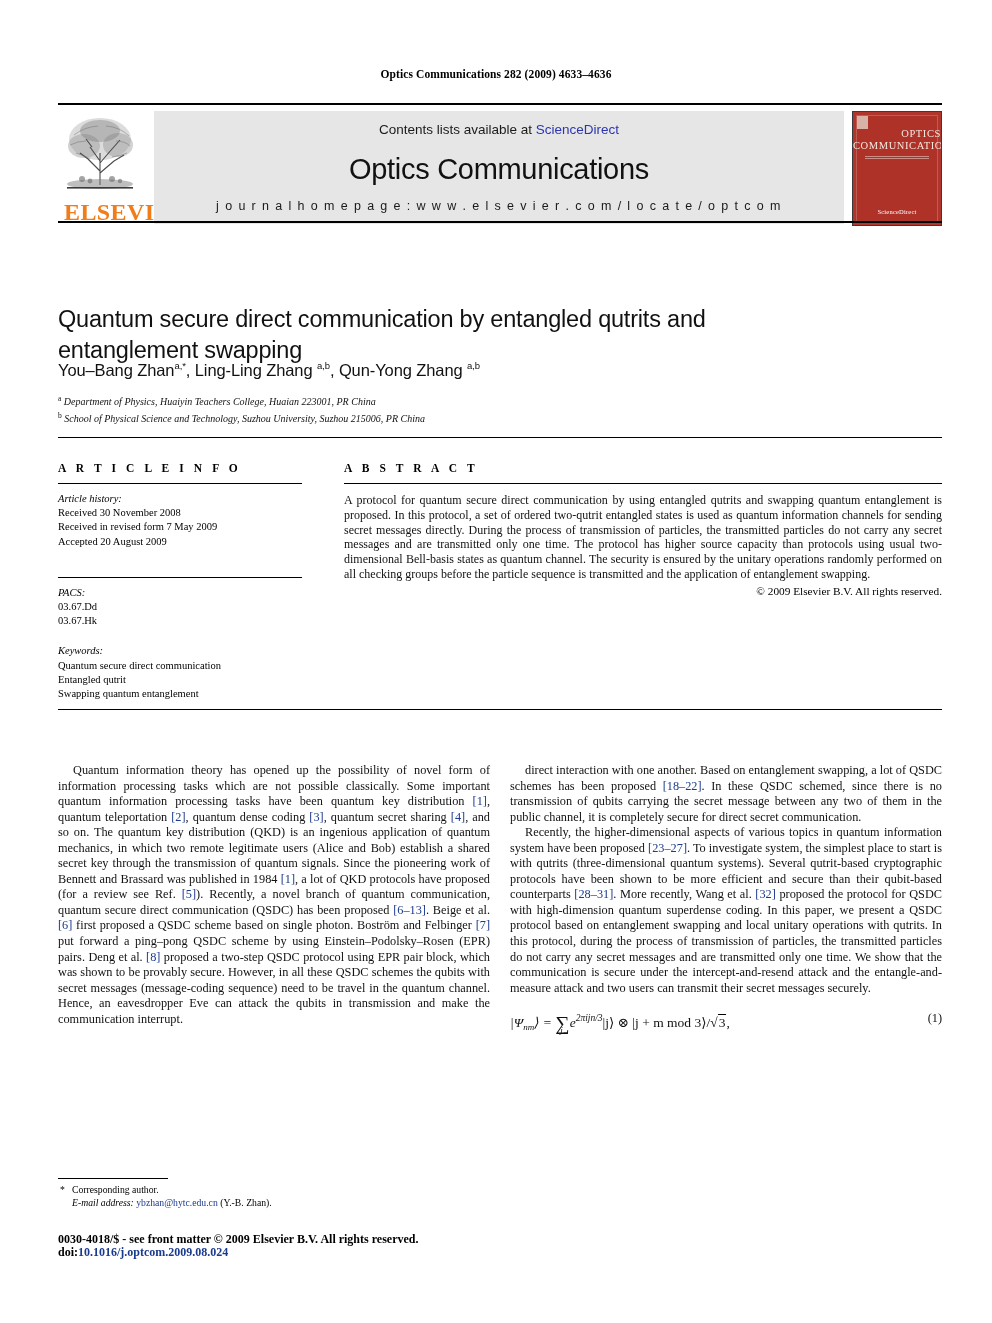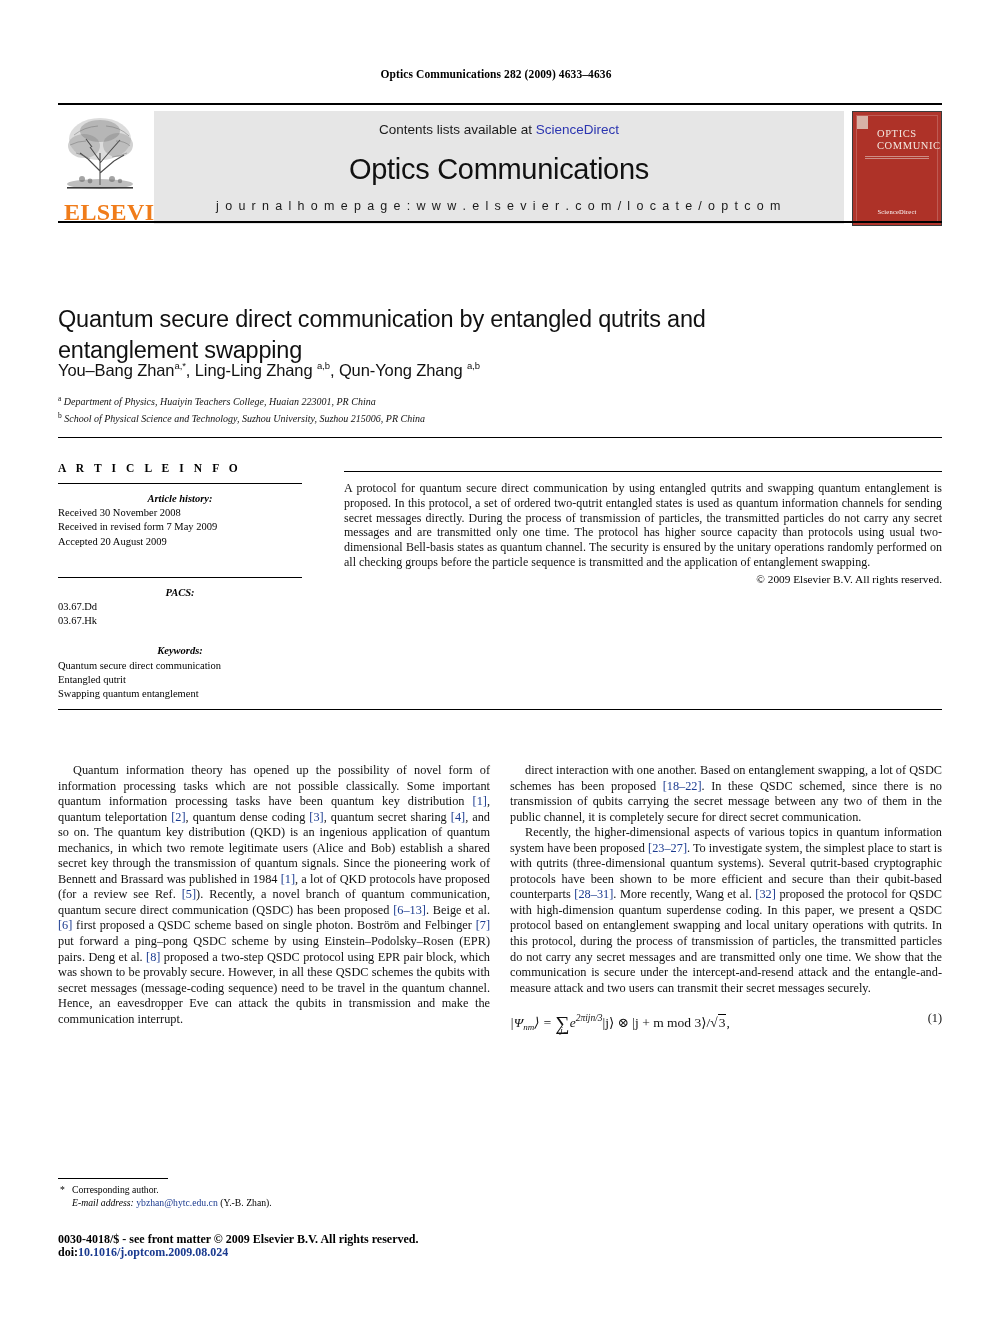--- a/index.html
+++ b/index.html
@@ -131,28 +131,27 @@
     width: 11px;
     height: 13px;
     background: #e6ddd0;
     opacity: .75;
   }
   .cover-title {
     position: absolute;
     top: 16px;
     left: 0;
     width: 100%;
-    text-align: left;
+    text-align: right;
     font-family: "Liberation Serif", serif;
     font-size: 10.5px;
     color: #f3e9e1;
     letter-spacing: 0.6px;
     line-height: 12px;
     font-variant: small-caps;
-    padding-left: 24px;
   }
   .cover-sub {
     position: absolute;
     top: 44px;
     left: 12px;
     right: 12px;
     height: 5px;
     background: linear-gradient(to bottom,
       #e7d9d2 0, #e7d9d2 1px, transparent 1px, transparent 2px,
       #e7d9d2 2px, #e7d9d2 3px, transparent 3px);
@@ -255,22 +254,21 @@
     border-top: 1px solid #000;
     margin-top: 9px;
   }
   .info-body {
     font-size: 10.5px;
     line-height: 14.2px;
     margin-top: 8px;
   }
   .info-body .it {
     font-style: italic;
-    font-weight: bold;
-    text-align: center;
+    font-weight: normal;
   }
   .info-gap {
     height: 22px;
   }
   .info-rule2 {
     border-top: 1.6px solid #000;
     margin-top: 6px;
   }
   .abstract-text {
     font-size: 12px;
@@ -476,20 +474,21 @@
     </div>
     <div class="info-body" style="margin-top:16px">
       <div class="it">Keywords:</div>
       <div>Quantum secure direct communication</div>
       <div>Entangled qutrit</div>
       <div>Swapping quantum entanglement</div>
     </div>
   </div>
 
   <div class="col-abstract">
+    <div class="sec-head">A B S T R A C T</div>
     <div class="thin-rule"></div>
     <div class="abstract-text">A protocol for quantum secure direct communication by using entangled qutrits and swapping quantum entanglement is proposed. In this protocol, a set of ordered two-qutrit entangled states is used as quantum information channels for sending secret messages directly. During the process of transmission of particles, the transmitted particles do not carry any secret messages and are transmitted only one time. The protocol has higher source capacity than protocols using usual two-dimensional Bell-basis states as quantum channel. The security is ensured by the unitary operations randomly performed on all checking groups before the particle sequence is transmitted and the application of entanglement swapping.</div>
     <div class="copyright">© 2009 Elsevier B.V. All rights reserved.</div>
   </div>
 
   <div class="abstract-bottom-rule"></div>
 
   <div class="body-col col-left">
     <p><span>Quantum information theory has opened up the possibility of novel form of information processing tasks which are not possible classically. Some important quantum information processing tasks have been quantum key distribution </span><span class="ref">[1]</span><span>, quantum teleportation </span><span class="ref">[2]</span><span>, quantum dense coding </span><span class="ref">[3]</span><span>, quantum secret sharing </span><span class="ref">[4]</span><span>, and so on. The quantum key distribution (QKD) is an ingenious application of quantum mechanics, in which two remote legitimate users (Alice and Bob) establish a shared secret key through the transmission of quantum signals. Since the pioneering work of Bennett and Brassard was published in 1984 </span><span class="ref">[1]</span><span>, a lot of QKD protocols have proposed (for a review see Ref. </span><span class="ref">[5]</span><span>). Recently, a novel branch of quantum communication, quantum secure direct communication (QSDC) has been proposed </span><span class="ref">[6–13]</span><span>. Beige et al. </span><span class="ref">[6]</span><span> first proposed a QSDC scheme based on single photon. Boström and Felbinger </span><span class="ref">[7]</span><span> put forward a ping–pong QSDC scheme by using Einstein–Podolsky–Rosen (EPR) pairs. Deng et al. </span><span class="ref">[8]</span><span> proposed a two-step QSDC protocol using EPR pair block, which was shown to be provably secure. However, in all these QSDC schemes the qubits with secret messages (message-coding sequence) need to be travel in the quantum channel. Hence, an eavesdropper Eve can attack the qubits in transmission and make the communication interrupt.</span></p>
   </div>

